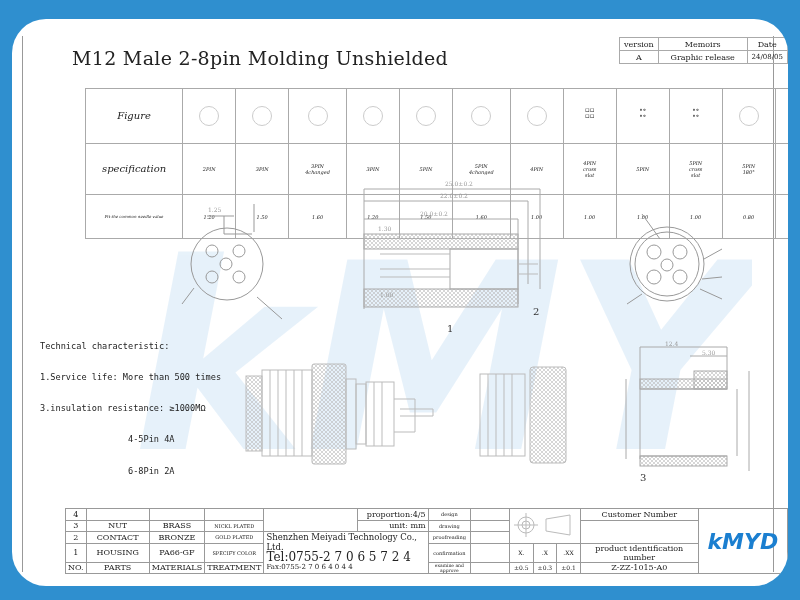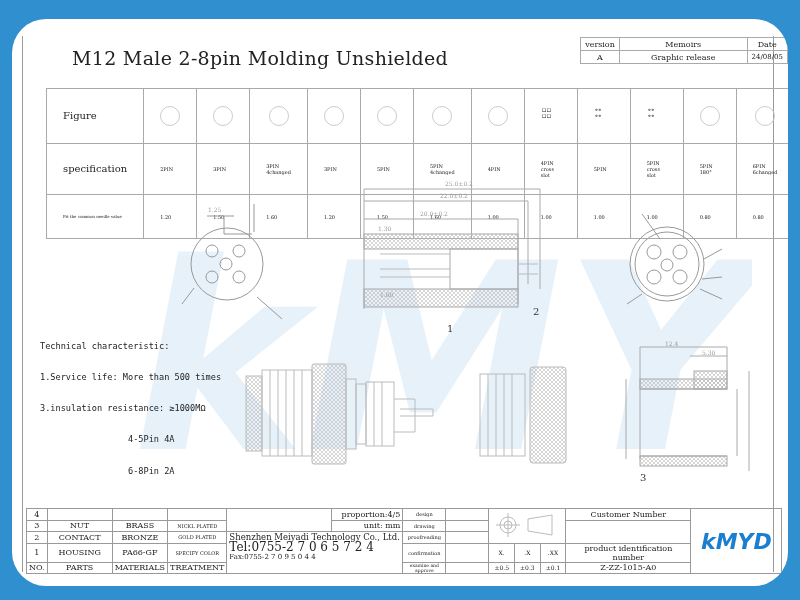--- a/index.html
+++ b/index.html
@@ -1,25 +1,25 @@
 <!DOCTYPE html>
 <html><head>
 <meta charset="utf-8">
 <style>
   html,body{margin:0;padding:0;}
   body{width:800px;height:600px;background:#2f8fcf;position:relative;overflow:hidden;font-family:"DejaVu Serif","Liberation Serif",serif;color:#222;}
   .card{position:absolute;left:12px;top:19px;width:776px;height:567px;background:#fff;border-radius:34px;overflow:hidden;}
   .sheet{position:absolute;left:10px;top:17px;width:750px;height:536px;border-left:1px solid #999;border-right:1px solid #999;}
   .watermark{position:absolute;left:100px;top:170px;width:640px;height:340px;opacity:0.10;}
   .title{position:absolute;left:26px;top:28px;font-size:19px;letter-spacing:0.3px;font-family:"DejaVu Serif","Liberation Serif",serif;margin-left:34px;}
-  table{border-collapse:collapse;}
+  table{border-collapse:collapse;margin-left:39px;}
   .rev{position:absolute;left:568px;top:18px;font-size:8px;}
   .rev td{border:1px solid #aaa;padding:1px 4px;text-align:center;height:10px;}
   .spec{position:absolute;left:34px;top:69px;font-size:5px;}
-  .spec td{border:1px solid #aaa;text-align:left;width:24px;padding:16px;line-height:6px;}
+  .spec td{border:1px solid #aaa;text-align:center;width:24px;padding:16px;line-height:6px;font-style:italic;}
   .spec td.hd{width:74px;font-size:10px;}
   .spec td.hd.small{font-size:4px;}
   .spec tr.fig td{height:22px;}
   .spec tr.sp td{height:14px;}
   .spec tr.vl td{height:11px;}
   .pinfig{width:18px;height:18px;border:1px solid #ccc;border-radius:50%;margin:auto;position:relative;}
   .tech{position:absolute;left:28px;top:301px;font-size:8.6px;line-height:10.4px;white-space:pre;font-family:"DejaVu Sans Mono","Liberation Mono",monospace;}
   .drawing{position:absolute;}
   .tb{position:absolute;left:14px;top:489px;font-size:8px;}
   .tb td{border:1px solid #999;text-align:center;padding:0 2px;height:10.5px;}
@@ -265,21 +265,21 @@
       <td rowspan="2"></td>
     </tr>
     <tr>
       <td>2</td>
       <td>CONTACT</td>
       <td>BRONZE</td>
       <td style="font-size:5px">GOLD PLATED</td>
       <td colspan="2" rowspan="3" style="text-align:left;vertical-align:top;font-size:8.5px;line-height:10px">
         <div>Shenzhen Meiyadi Technology Co., Ltd.</div>
         <div style="font-size:12px">Tel:0755-2 7 0 6 5 7 2 4</div>
-        <div style="font-size:7px">Fax:0755-2 7 0 9 5 0 4 4</div>
+        <div style="font-size:7px">Fax:0755-2 7 0 6 4 0 4 4</div>
       </td>
       <td style="font-size:5px">proofreading</td>
       <td></td>
     </tr>
     <tr>
       <td>1</td>
       <td>HOUSING</td>
       <td>PA66-GF</td>
       <td style="font-size:5px">SPECIFY COLOR</td>
       <td style="font-size:5px">confirmation</td>

